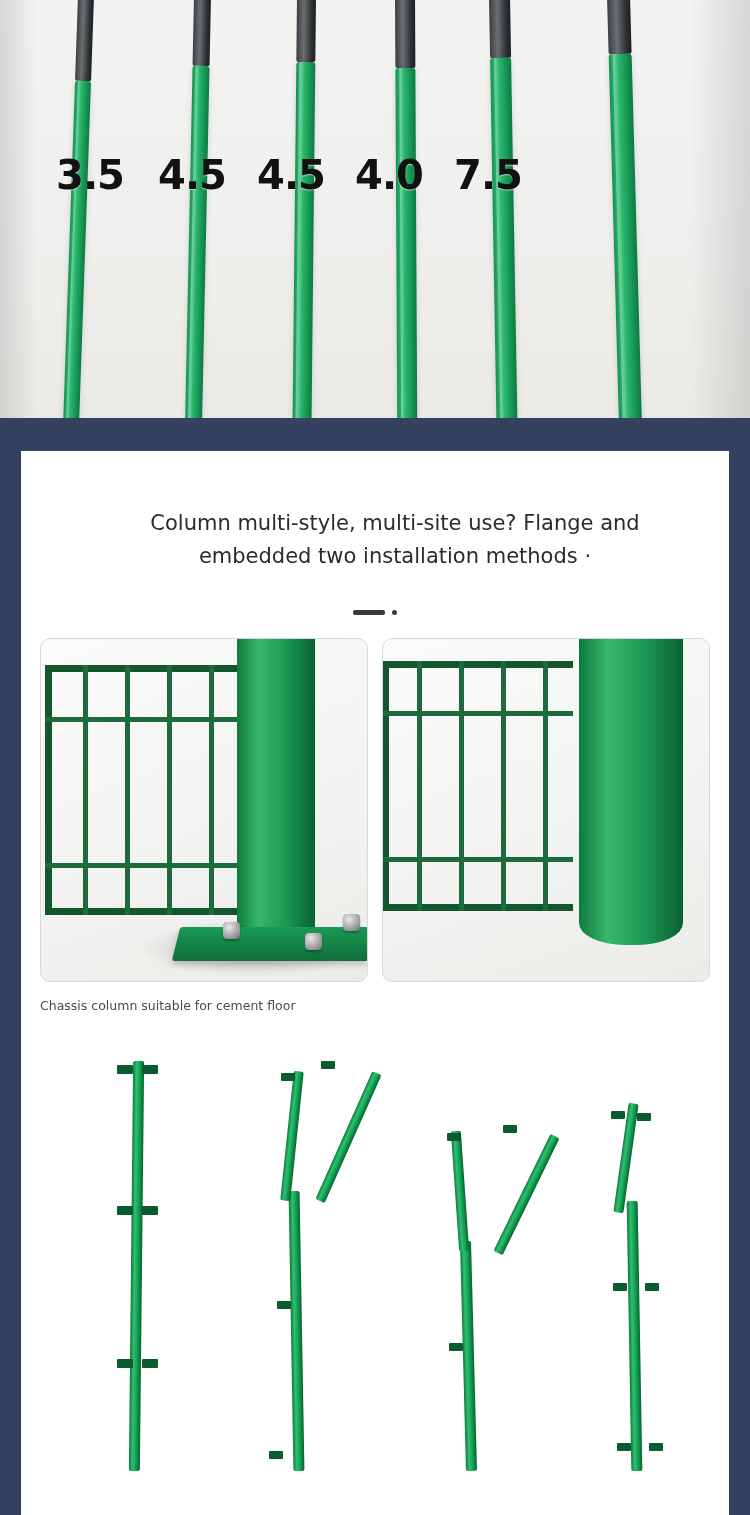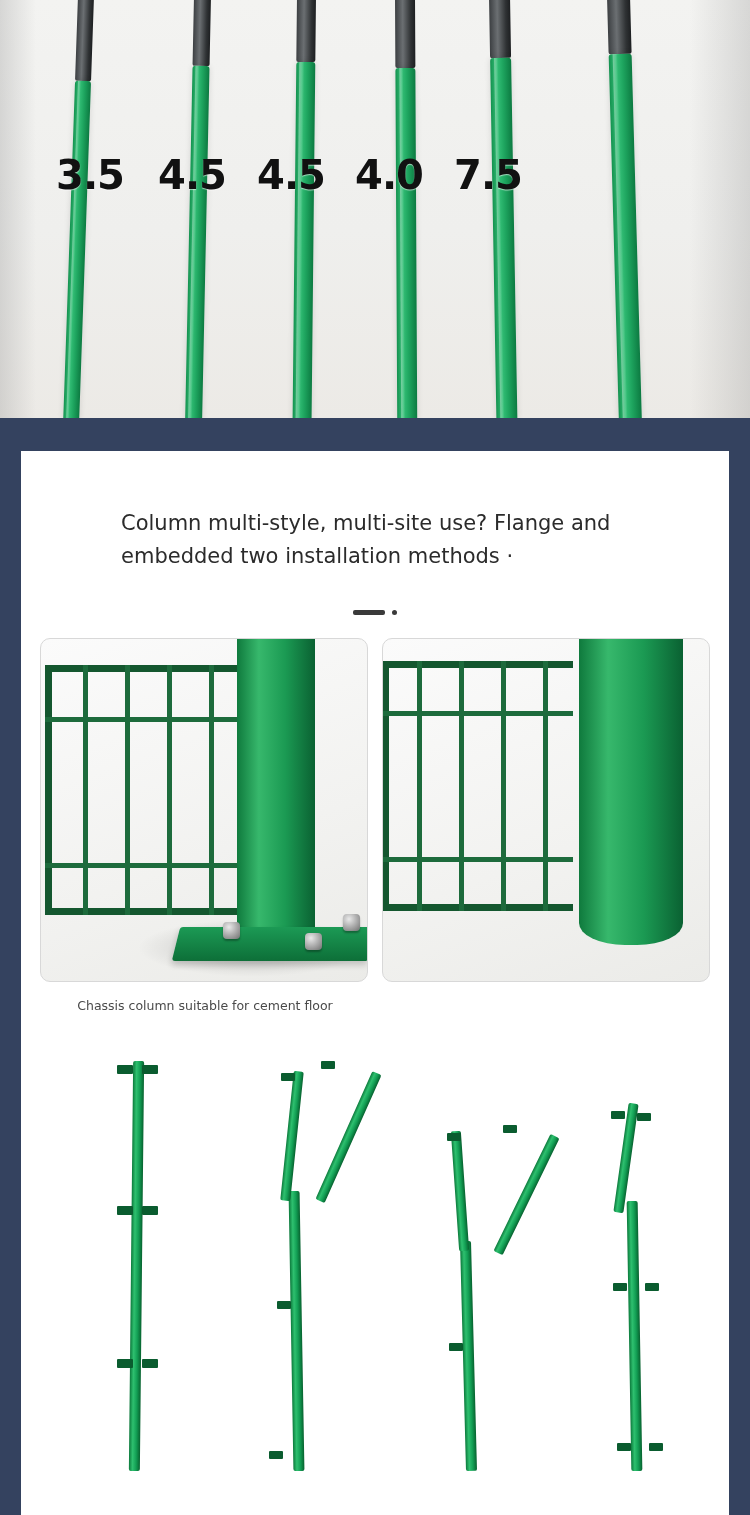--- a/index.html
+++ b/index.html
@@ -100,20 +100,21 @@
   }
 
   .card-heading {
     margin: 0;
     padding: 56px 60px 0 100px;
     font-size: 21px;
     line-height: 33px;
     color: #2b2b2b;
     font-weight: normal;
     font-family: "DejaVu Sans", sans-serif;
+    text-align: center;
   }
 
   .divider {
     margin: 37px auto 0 auto;
     width: 56px;
     display: flex;
     align-items: center;
     justify-content: center;
     gap: 7px;
   }
@@ -186,21 +187,20 @@
   }
 
   .caption-row {
     display: flex;
     padding: 16px 19px 0 19px;
     box-sizing: border-box;
     gap: 14px;
   }
   .caption {
     width: 330px;
-    text-align: center;
     color: #4a4a4a;
     font-size: 12.5px;
     font-family: "DejaVu Sans", sans-serif;
   }
   .caption.small { font-size: 11px; }
 
   
   .post-lineup {
     position: relative;
     width: 100%;

